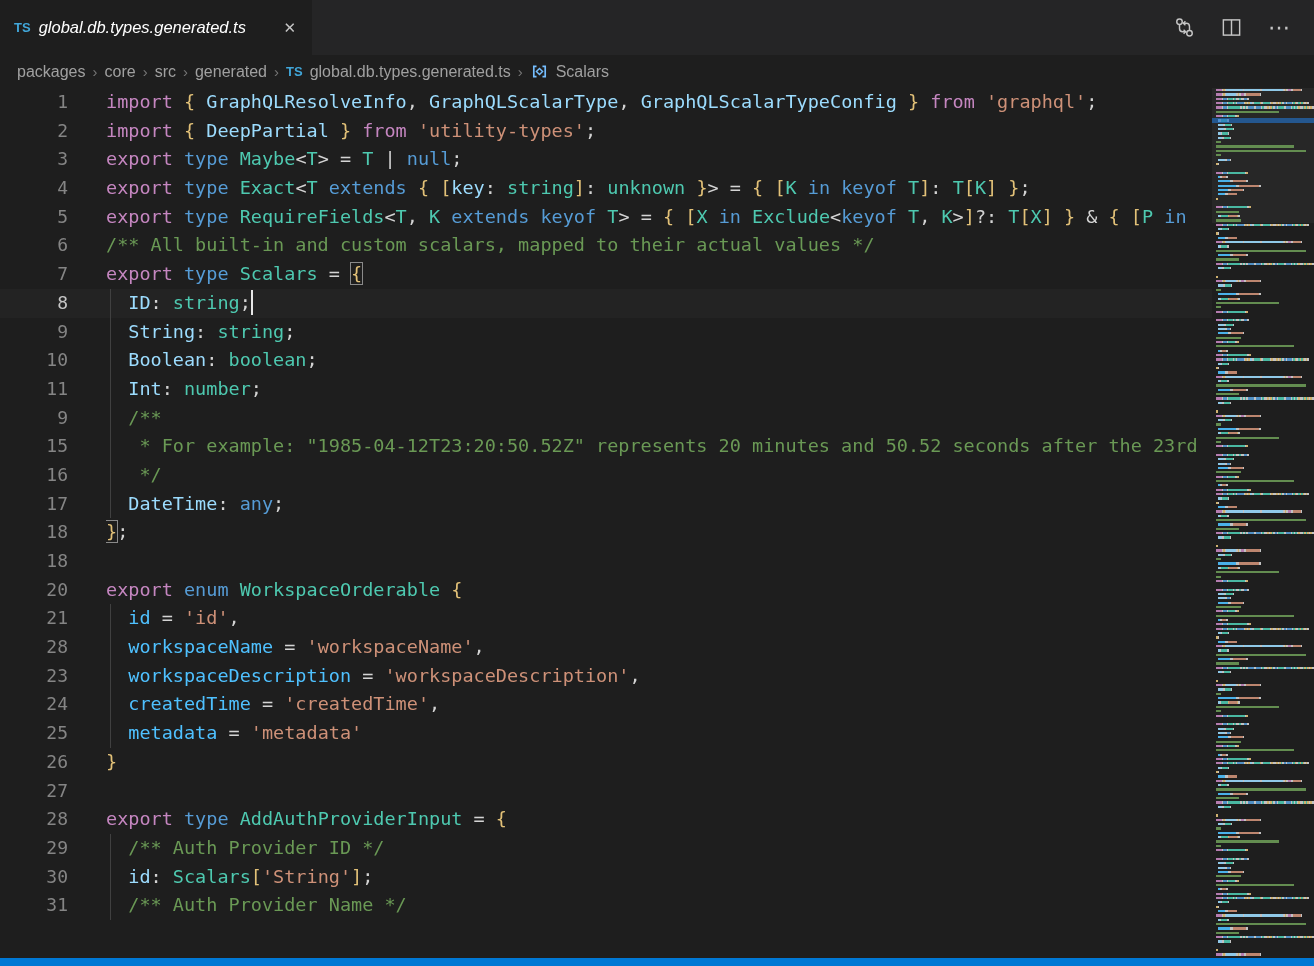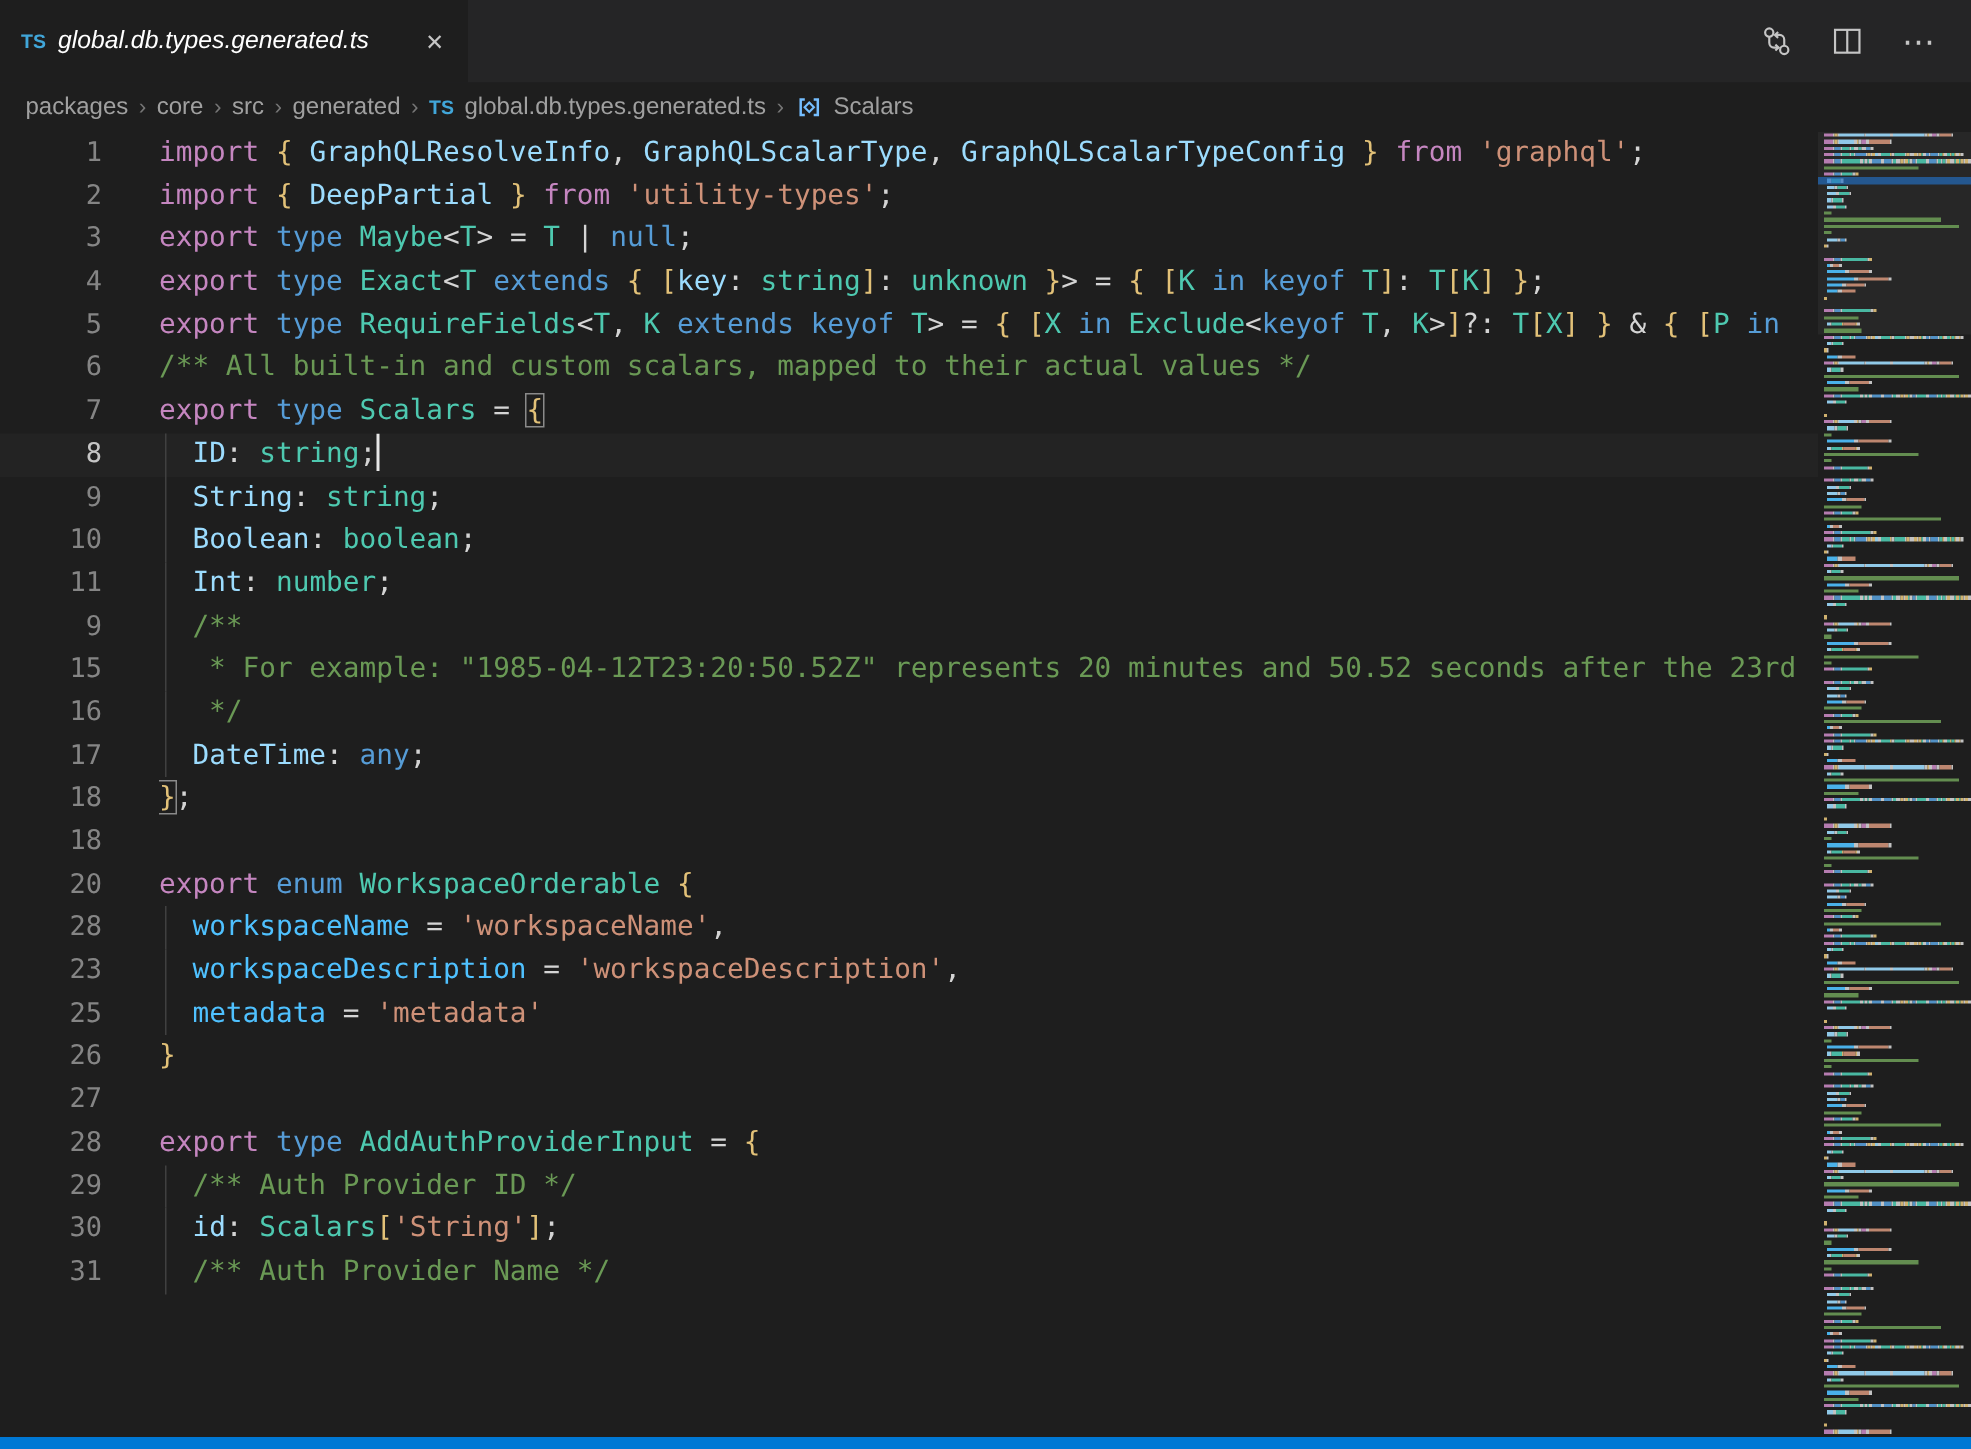--- a/index.html
+++ b/index.html
@@ -129,22 +129,24 @@
       <div class="row"><div class="ln">9</div><div class="code"><span class="tk pun">  </span><span class="tk var">String</span><span class="tk pun">: </span><span class="tk typ">string</span><span class="tk pun">;</span></div><span class="guide"></span></div>
       <div class="row"><div class="ln">10</div><div class="code"><span class="tk pun">  </span><span class="tk var">Boolean</span><span class="tk pun">: </span><span class="tk typ">boolean</span><span class="tk pun">;</span></div><span class="guide"></span></div>
       <div class="row"><div class="ln">11</div><div class="code"><span class="tk pun">  </span><span class="tk var">Int</span><span class="tk pun">: </span><span class="tk typ">number</span><span class="tk pun">;</span></div><span class="guide"></span></div>
       <div class="row"><div class="ln">9</div><div class="code"><span class="tk com">  /**</span></div><span class="guide"></span></div>
       <div class="row"><div class="ln">15</div><div class="code"><span class="tk com">   * For example: "1985-04-12T23:20:50.52Z" represents 20 minutes and 50.52 seconds after the 23rd</span></div><span class="guide"></span></div>
       <div class="row"><div class="ln">16</div><div class="code"><span class="tk com">   */</span></div><span class="guide"></span></div>
       <div class="row"><div class="ln">17</div><div class="code"><span class="tk pun">  </span><span class="tk var">DateTime</span><span class="tk pun">: </span><span class="tk kw2">any</span><span class="tk pun">;</span></div><span class="guide"></span></div>
       <div class="row"><div class="ln">18</div><div class="code"><span class="tk bm">}</span><span class="tk pun">;</span></div></div>
       <div class="row"><div class="ln">18</div><div class="code"></div></div>
       <div class="row"><div class="ln">20</div><div class="code"><span class="tk kw">export</span><span class="tk pun"> </span><span class="tk kw2">enum</span><span class="tk pun"> </span><span class="tk typ">WorkspaceOrderable</span><span class="tk pun"> </span><span class="tk brk">{</span></div></div>
+      <div class="row"><div class="ln">21</div><div class="code"><span class="tk pun">  </span><span class="tk enm">id</span><span class="tk pun"> = </span><span class="tk str">'id'</span><span class="tk pun">,</span></div><span class="guide"></span></div>
       <div class="row"><div class="ln">28</div><div class="code"><span class="tk pun">  </span><span class="tk enm">workspaceName</span><span class="tk pun"> = </span><span class="tk str">'workspaceName'</span><span class="tk pun">,</span></div><span class="guide"></span></div>
       <div class="row"><div class="ln">23</div><div class="code"><span class="tk pun">  </span><span class="tk enm">workspaceDescription</span><span class="tk pun"> = </span><span class="tk str">'workspaceDescription'</span><span class="tk pun">,</span></div><span class="guide"></span></div>
+      <div class="row"><div class="ln">24</div><div class="code"><span class="tk pun">  </span><span class="tk enm">createdTime</span><span class="tk pun"> = </span><span class="tk str">'createdTime'</span><span class="tk pun">,</span></div><span class="guide"></span></div>
       <div class="row"><div class="ln">25</div><div class="code"><span class="tk pun">  </span><span class="tk enm">metadata</span><span class="tk pun"> = </span><span class="tk str">'metadata'</span></div><span class="guide"></span></div>
       <div class="row"><div class="ln">26</div><div class="code"><span class="tk brk">}</span></div></div>
       <div class="row"><div class="ln">27</div><div class="code"></div></div>
       <div class="row"><div class="ln">28</div><div class="code"><span class="tk kw">export</span><span class="tk pun"> </span><span class="tk kw2">type</span><span class="tk pun"> </span><span class="tk typ">AddAuthProviderInput</span><span class="tk pun"> = </span><span class="tk brk">{</span></div></div>
       <div class="row"><div class="ln">29</div><div class="code"><span class="tk com">  /** Auth Provider ID */</span></div><span class="guide"></span></div>
       <div class="row"><div class="ln">30</div><div class="code"><span class="tk pun">  </span><span class="tk var">id</span><span class="tk pun">: </span><span class="tk typ">Scalars</span><span class="tk brk">[</span><span class="tk str">'String'</span><span class="tk brk">]</span><span class="tk pun">;</span></div><span class="guide"></span></div>
       <div class="row"><div class="ln">31</div><div class="code"><span class="tk com">  /** Auth Provider Name */</span></div><span class="guide"></span></div>
     </div>
 
   <div class="minimap">

